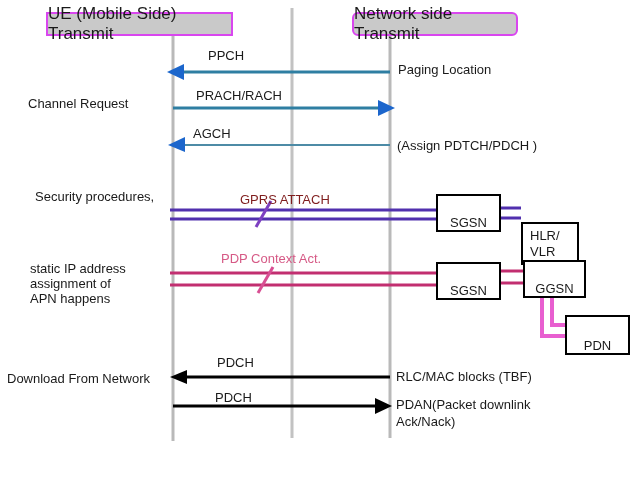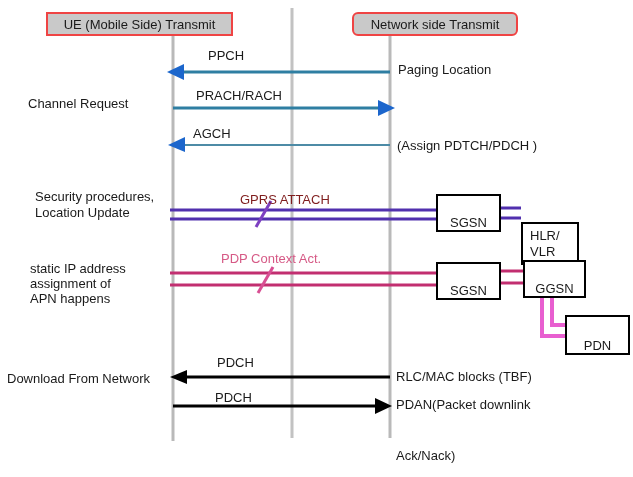--- a/index.html
+++ b/index.html
@@ -11,25 +11,25 @@
     font-family: "Liberation Sans", "DejaVu Sans", sans-serif;
     font-size: 13px;
     color: #1a1a1a;
     overflow: hidden;
   }
   .abs { position: absolute; white-space: nowrap; }
   .hdr {
     position: absolute;
     height: 20px;
     background: #c9c9c9;
-    border: 2px solid #ef4444;
+    border: 2px solid #d946ef;
     display: flex;
     align-items: center;
     justify-content: center;
-    font-size: 13px;
+    font-size: 17px;
   }
   .node {
     position: absolute;
     background: #ffffff;
     border: 2px solid #000000;
     display: flex;
     align-items: flex-end;
     justify-content: center;
     font-size: 13px;
   }
@@ -120,37 +120,36 @@
   <div class="abs" style="left:196px; top:88px;">PRACH/RACH</div>
   <div class="abs" style="left:193px; top:126px;">AGCH</div>
   <div class="abs lbl-purple" style="left:240px; top:192px;">GPRS ATTACH</div>
   <div class="abs lbl-pink" style="left:221px; top:251px;">PDP Context Act.</div>
   <div class="abs" style="left:217px; top:355px;">PDCH</div>
   <div class="abs" style="left:215px; top:390px;">PDCH</div>
 
   <div class="abs" style="left:28px; top:96px;">Channel Request</div>
   <div class="abs" style="left:35px; top:189px;">
     <div class="ml">Security procedures,</div>
-    <div class="ml">Location Update</div>
   </div>
   <div class="abs" style="left:30px; top:261px;">
     <div class="ml" style="line-height:15px;">static IP address</div>
     <div class="ml" style="line-height:15px;">assignment of</div>
     <div class="ml" style="line-height:15px;">APN happens</div>
   </div>
   <div class="abs" style="left:7px; top:371px;">Download From Network</div>
 
   <div class="abs" style="left:398px; top:62px;">Paging Location</div>
   <div class="abs" style="left:397px; top:137px;">
     <div class="ml" style="line-height:17px;">(Assign PDTCH/PDCH )</div>
   </div>
   <div class="abs" style="left:396px; top:369px;">RLC/MAC blocks (TBF)</div>
   <div class="abs" style="left:396px; top:396px;">
     <div class="ml" style="line-height:17px;">PDAN(Packet downlink</div>
-    <div class="ml" style="line-height:17px;margin-top:34px;">Ack/Nack)</div>
+    <div class="ml" style="line-height:17px;">Ack/Nack)</div>
   </div>
 
   <div class="node" style="left:436px; top:194px; width:61px; height:34px;">
     <span>SGSN</span>
   </div>
   <div class="node two-line" style="left:521px; top:190px; width:47px; height:39px;">
     <span>HLR/</span>
     <span>VLR</span>
   </div>
   <div class="node" style="left:436px; top:262px; width:61px; height:34px;">

